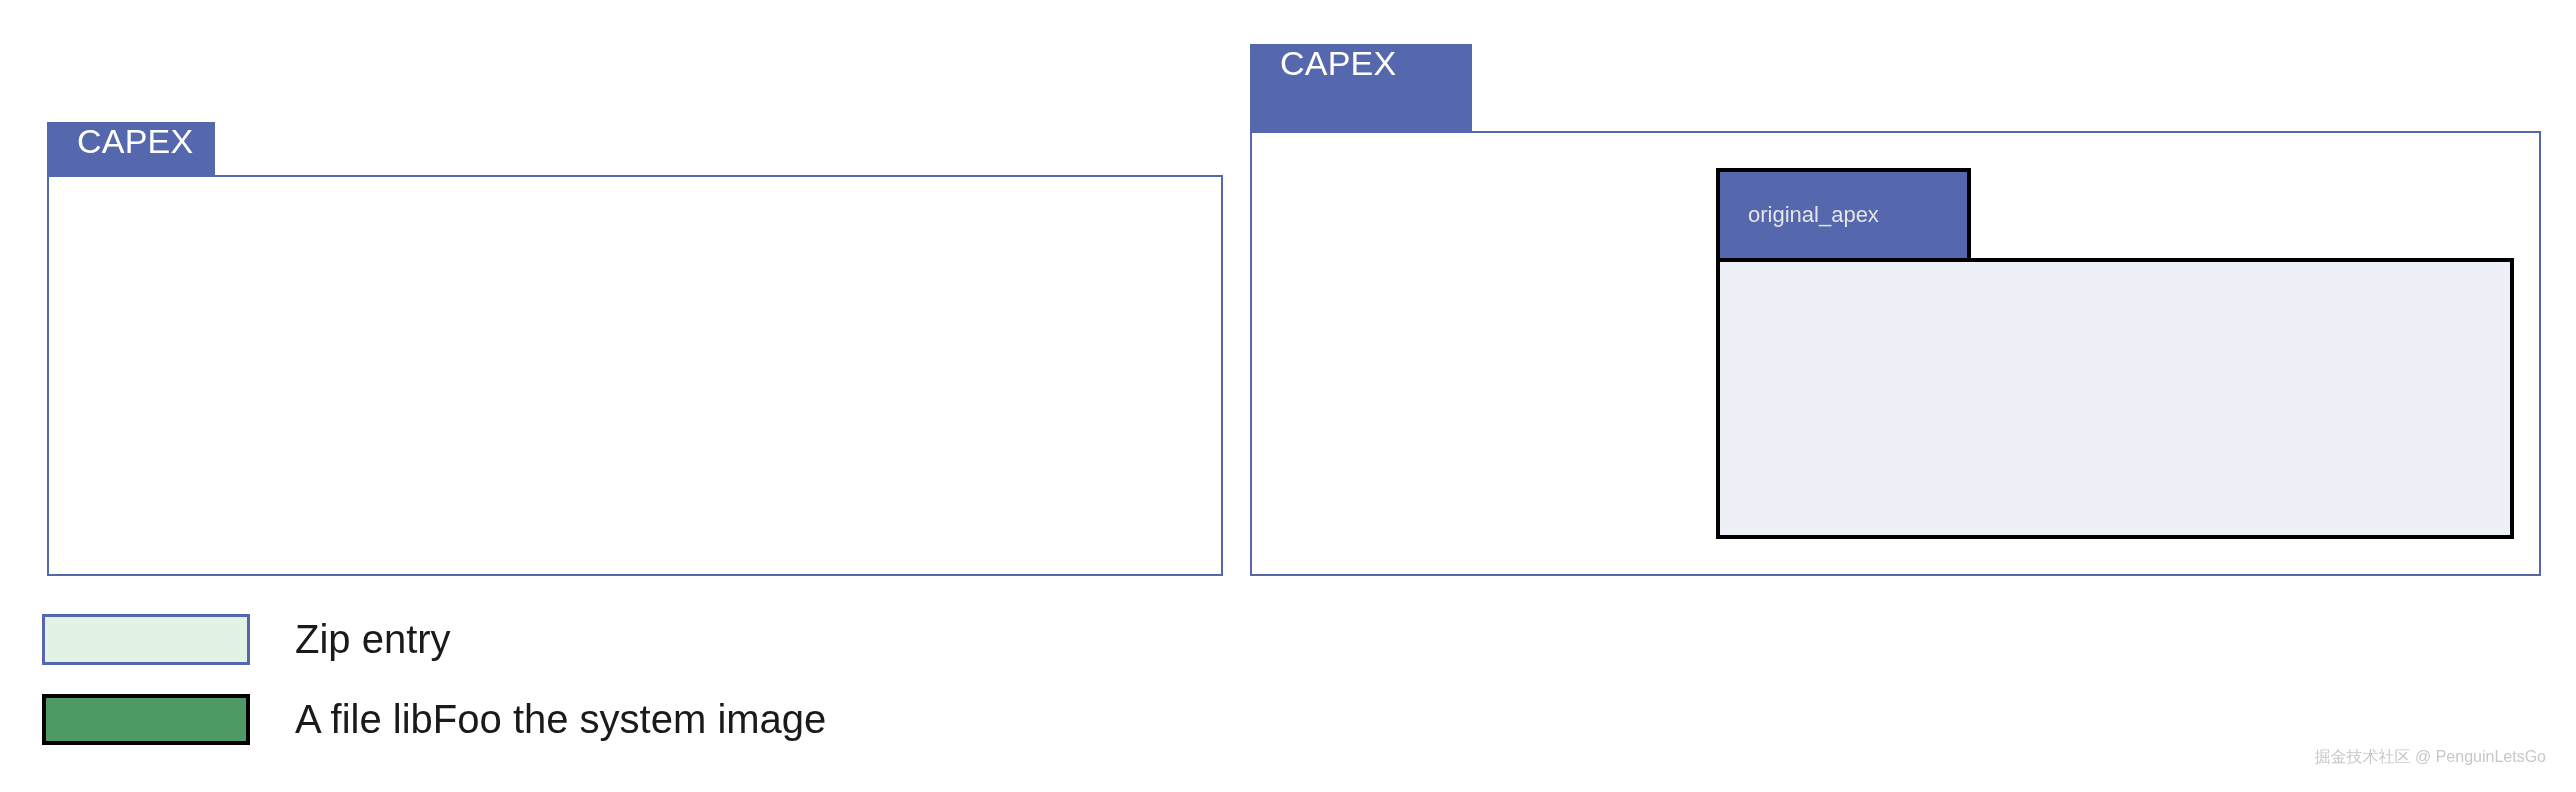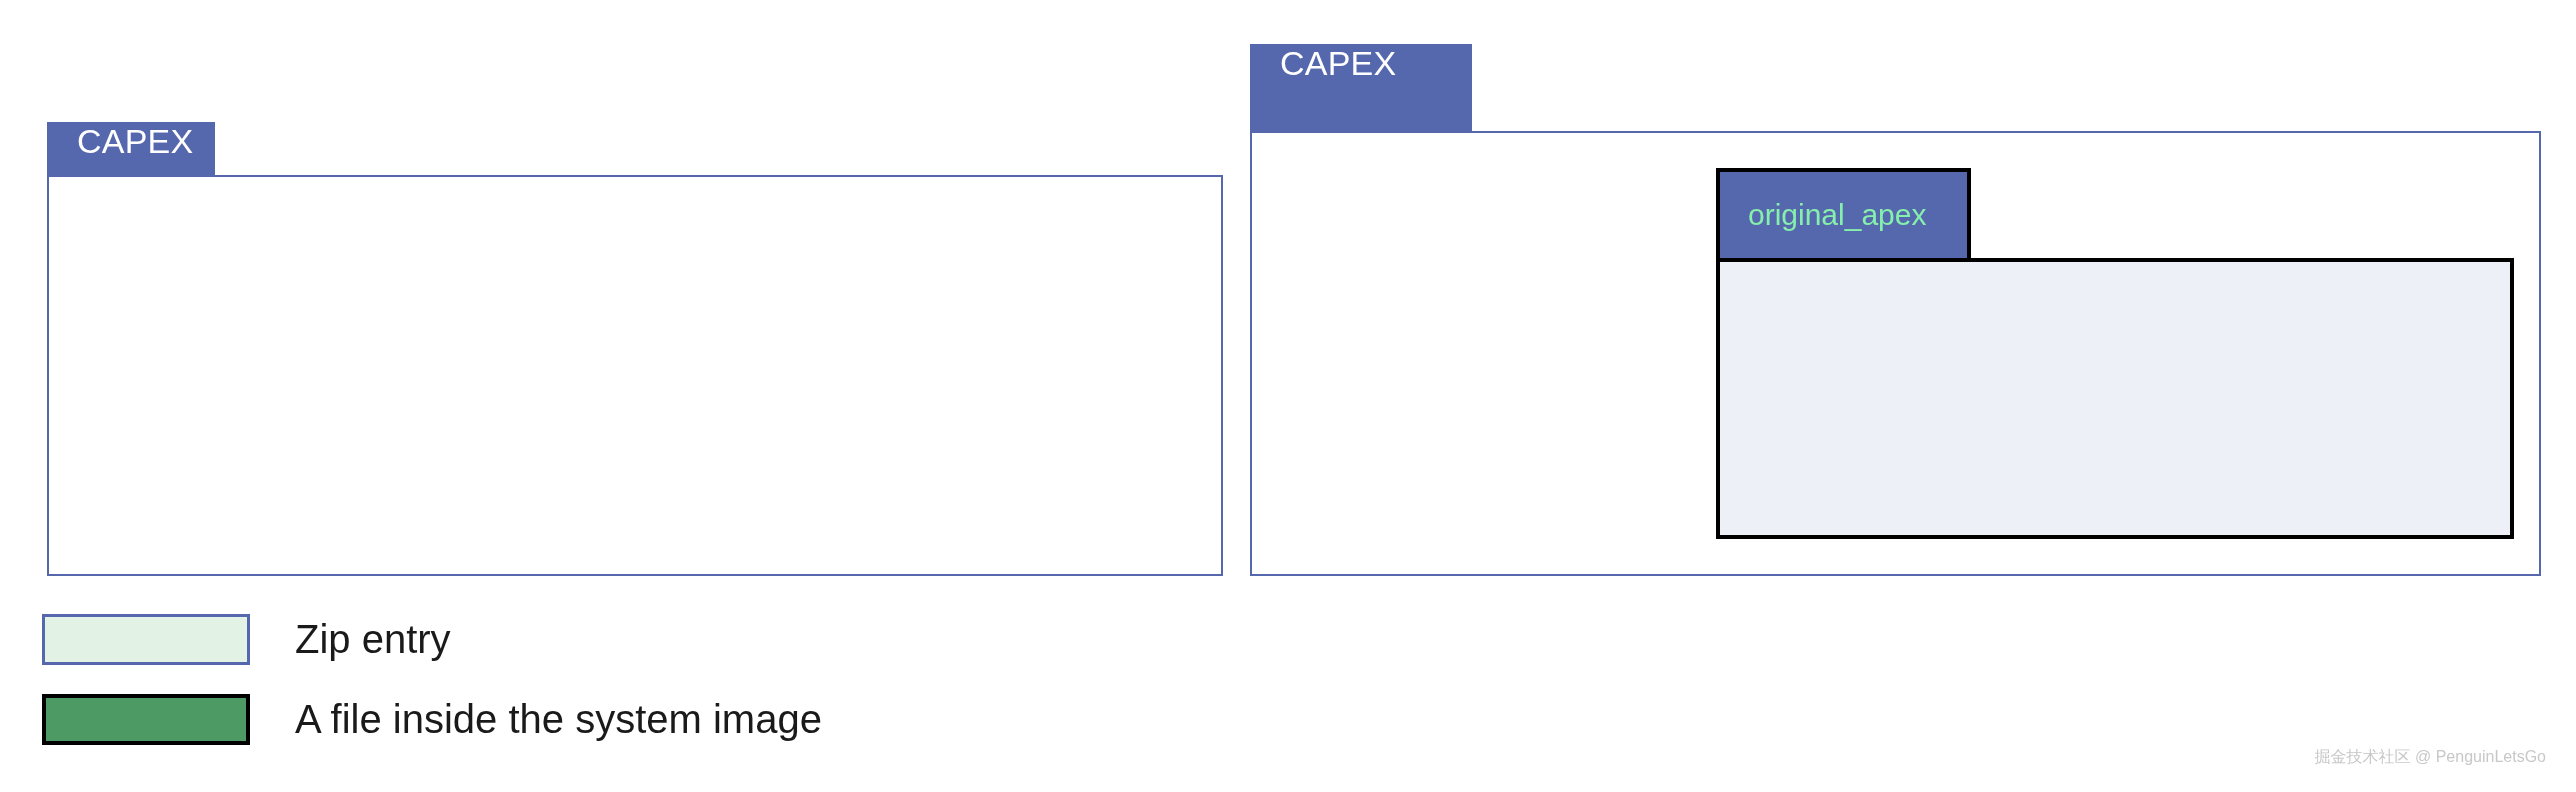--- a/index.html
+++ b/index.html
@@ -83,25 +83,25 @@
   }
   .sysfile.small {
     border-width: 3.5px;
     font-size: 19px;
   }
 
   
   .nested-header {
     background: #5567ad;
     border: 4.4px solid #000000;
-    color: #86efac;
+    color: #e5e5e5;
     display: flex;
     align-items: center;
     padding-left: 28px;
-    font-size: 30px;
+    font-size: 22px;
     z-index: 3;
   }
   .nested-body {
     background: #edf0f7;
     border: 4.4px solid #000000;
     z-index: 1;
   }
 
   
   .ellipsis {
@@ -215,16 +215,16 @@
 </div>
 <div class="abs sysfile small" style="left:2227px; top:454px; width:162px; height:54px;">
   <span>javalib/bar.jar</span>
 </div>
 <div class="abs ellipsis small" style="left:2394px; top:494px;">...</div>
 
 <div class="abs legend-swatch-zip" style="left:42px; top:614px; width:208px; height:51px;"></div>
 <div class="abs legend-label" style="left:295px; top:614px; height:51px;">Zip entry</div>
 
 <div class="abs legend-swatch-file" style="left:42px; top:694px; width:208px; height:51px;"></div>
-<div class="abs legend-label" style="left:295px; top:694px; height:51px;">A file inside the system image</div>
+<div class="abs legend-label" style="left:295px; top:694px; height:51px;">A file libFoo the system image</div>
 
 <div class="abs watermark" style="right:30px; top:747px;">掘金技术社区 @ PenguinLetsGo</div>
 
 
 </body></html>

